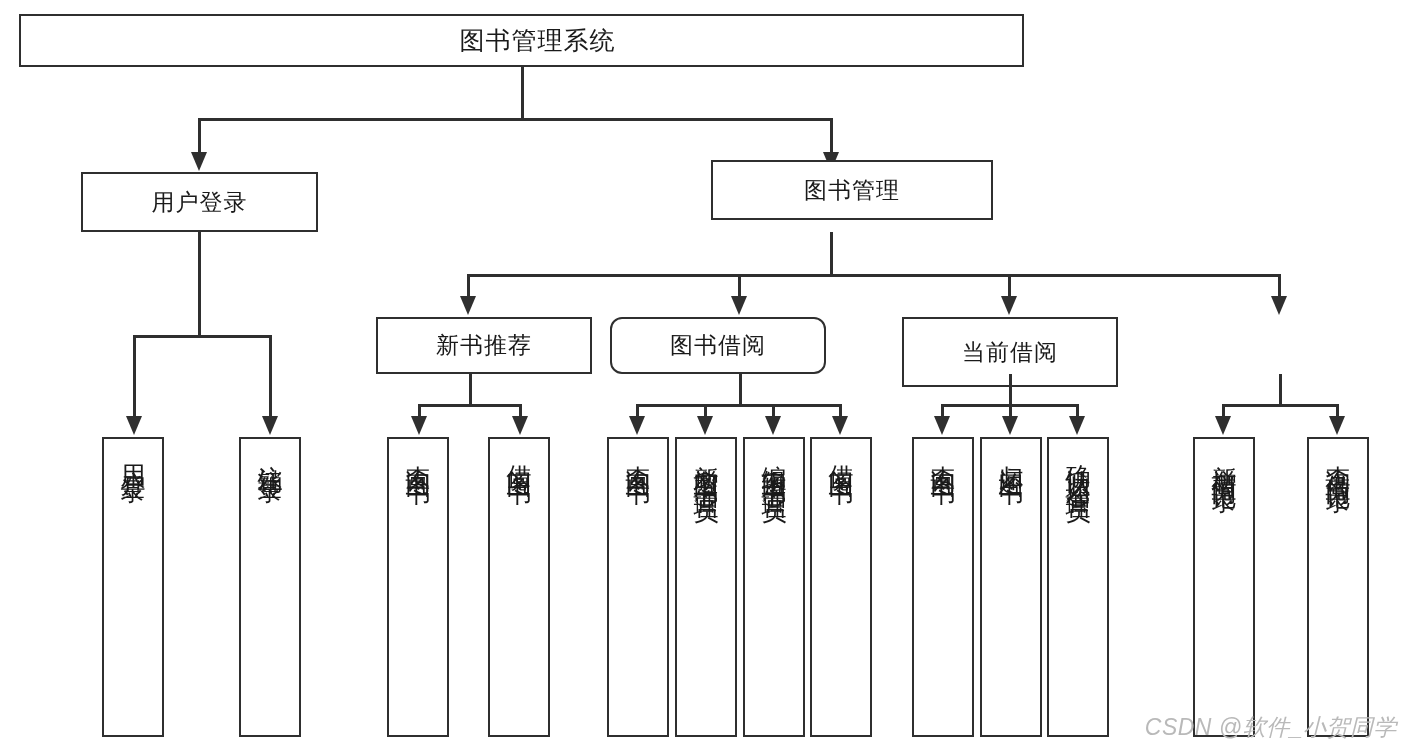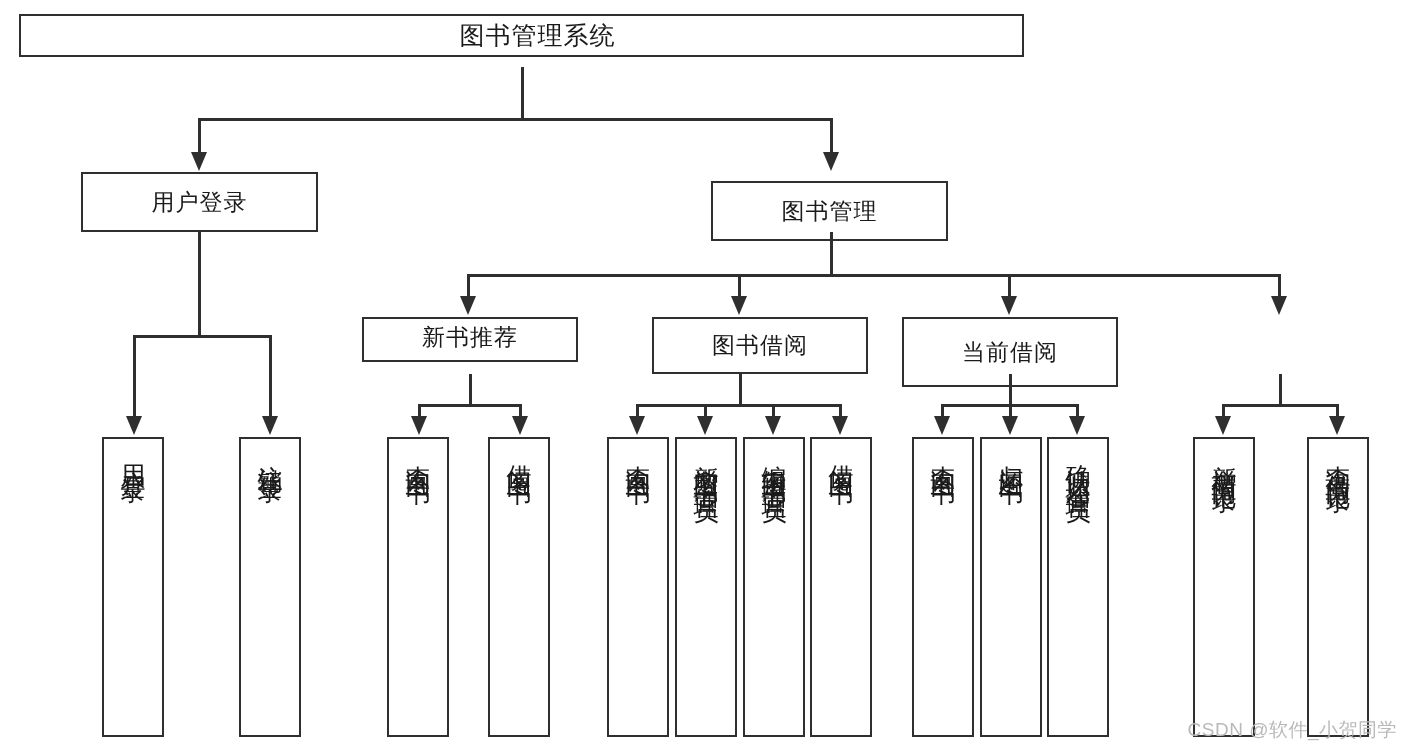--- a/index.html
+++ b/index.html
@@ -77,50 +77,51 @@
     height: 0;
     border-left: 8px solid transparent;
     border-right: 8px solid transparent;
     border-top: 19px solid #2f2f2f;
   }
   
   #watermark {
     position: absolute;
     right: 8px;
     bottom: 4px;
-    font-size: 19px;
+    font-size: 23px;
     color: #b9b9b9;
     white-space: nowrap;
     letter-spacing: 0.5px;
+    font-style: italic;
   }
 </style>
 </head>
 <body>
 
 <div id="canvas">
 
-  <div class="node root" style="left:19px; top:14px; width:1005px; height:43px;padding-left:32px;">
+  <div class="node root" style="left:19px; top:14px; width:1005px; height:53px;padding-left:32px;">
     <span class="node-label">图书管理系统</span>
   </div>
 
   <div class="vline" style="left:521px; top:67px; height:52px;"></div>
 
   <div class="hline" style="left:198px; top:118px; width:634px;"></div>
 
   <div class="vline" style="left:198px; top:118px; height:36px;"></div>
   <div class="arrow" style="left:191px; top:152px;"></div>
 
   <div class="vline" style="left:830px; top:118px; height:36px;"></div>
   <div class="arrow" style="left:823px; top:152px;"></div>
 
   <div class="node mid" style="left:81px; top:172px; width:237px; height:60px;">
     <span class="node-label">用户登录</span>
   </div>
 
-  <div class="node mid" style="left:711px; top:181px; width:237px; height:60px;">
+  <div class="node mid" style="left:711px; top:160px; width:282px; height:60px;">
     <span class="node-label">图书管理</span>
   </div>
 
   <div class="vline" style="left:198px; top:232px; height:104px;"></div>
   <div class="hline" style="left:133px; top:335px; width:138px;"></div>
   <div class="vline" style="left:133px; top:335px; height:83px;"></div>
   <div class="arrow" style="left:126px; top:416px;"></div>
   <div class="vline" style="left:269px; top:335px; height:83px;"></div>
   <div class="arrow" style="left:262px; top:416px;"></div>
 
@@ -128,24 +129,24 @@
   <div class="hline" style="left:467px; top:274px; width:814px;"></div>
   <div class="vline" style="left:467px; top:274px; height:24px;"></div>
   <div class="arrow" style="left:460px; top:296px;"></div>
   <div class="vline" style="left:738px; top:274px; height:24px;"></div>
   <div class="arrow" style="left:731px; top:296px;"></div>
   <div class="vline" style="left:1008px; top:274px; height:24px;"></div>
   <div class="arrow" style="left:1001px; top:296px;"></div>
   <div class="vline" style="left:1278px; top:274px; height:24px;"></div>
   <div class="arrow" style="left:1271px; top:296px;"></div>
 
-  <div class="node mid" style="left:362px; top:317px; width:216px; height:45px;font-family:Liberation Mono, monospace;">
+  <div class="node mid" style="left:376px; top:317px; width:216px; height:57px;">
     <span class="node-label">新书推荐</span>
   </div>
-  <div class="node mid" style="left:652px; top:317px; width:216px; height:57px;">
+  <div class="node mid" style="left:610px; top:317px; width:216px; height:57px;border-radius:12px;">
     <span class="node-label">图书借阅</span>
   </div>
   <div class="node mid" style="left:902px; top:317px; width:216px; height:70px;">
     <span class="node-label">当前借阅</span>
   </div>
 
   <div class="vline" style="left:469px; top:374px; height:32px;"></div>
   <div class="hline" style="left:418px; top:404px; width:103px;"></div>
   <div class="vline" style="left:418px; top:404px; height:14px;"></div>
   <div class="arrow" style="left:411px; top:416px;"></div>

